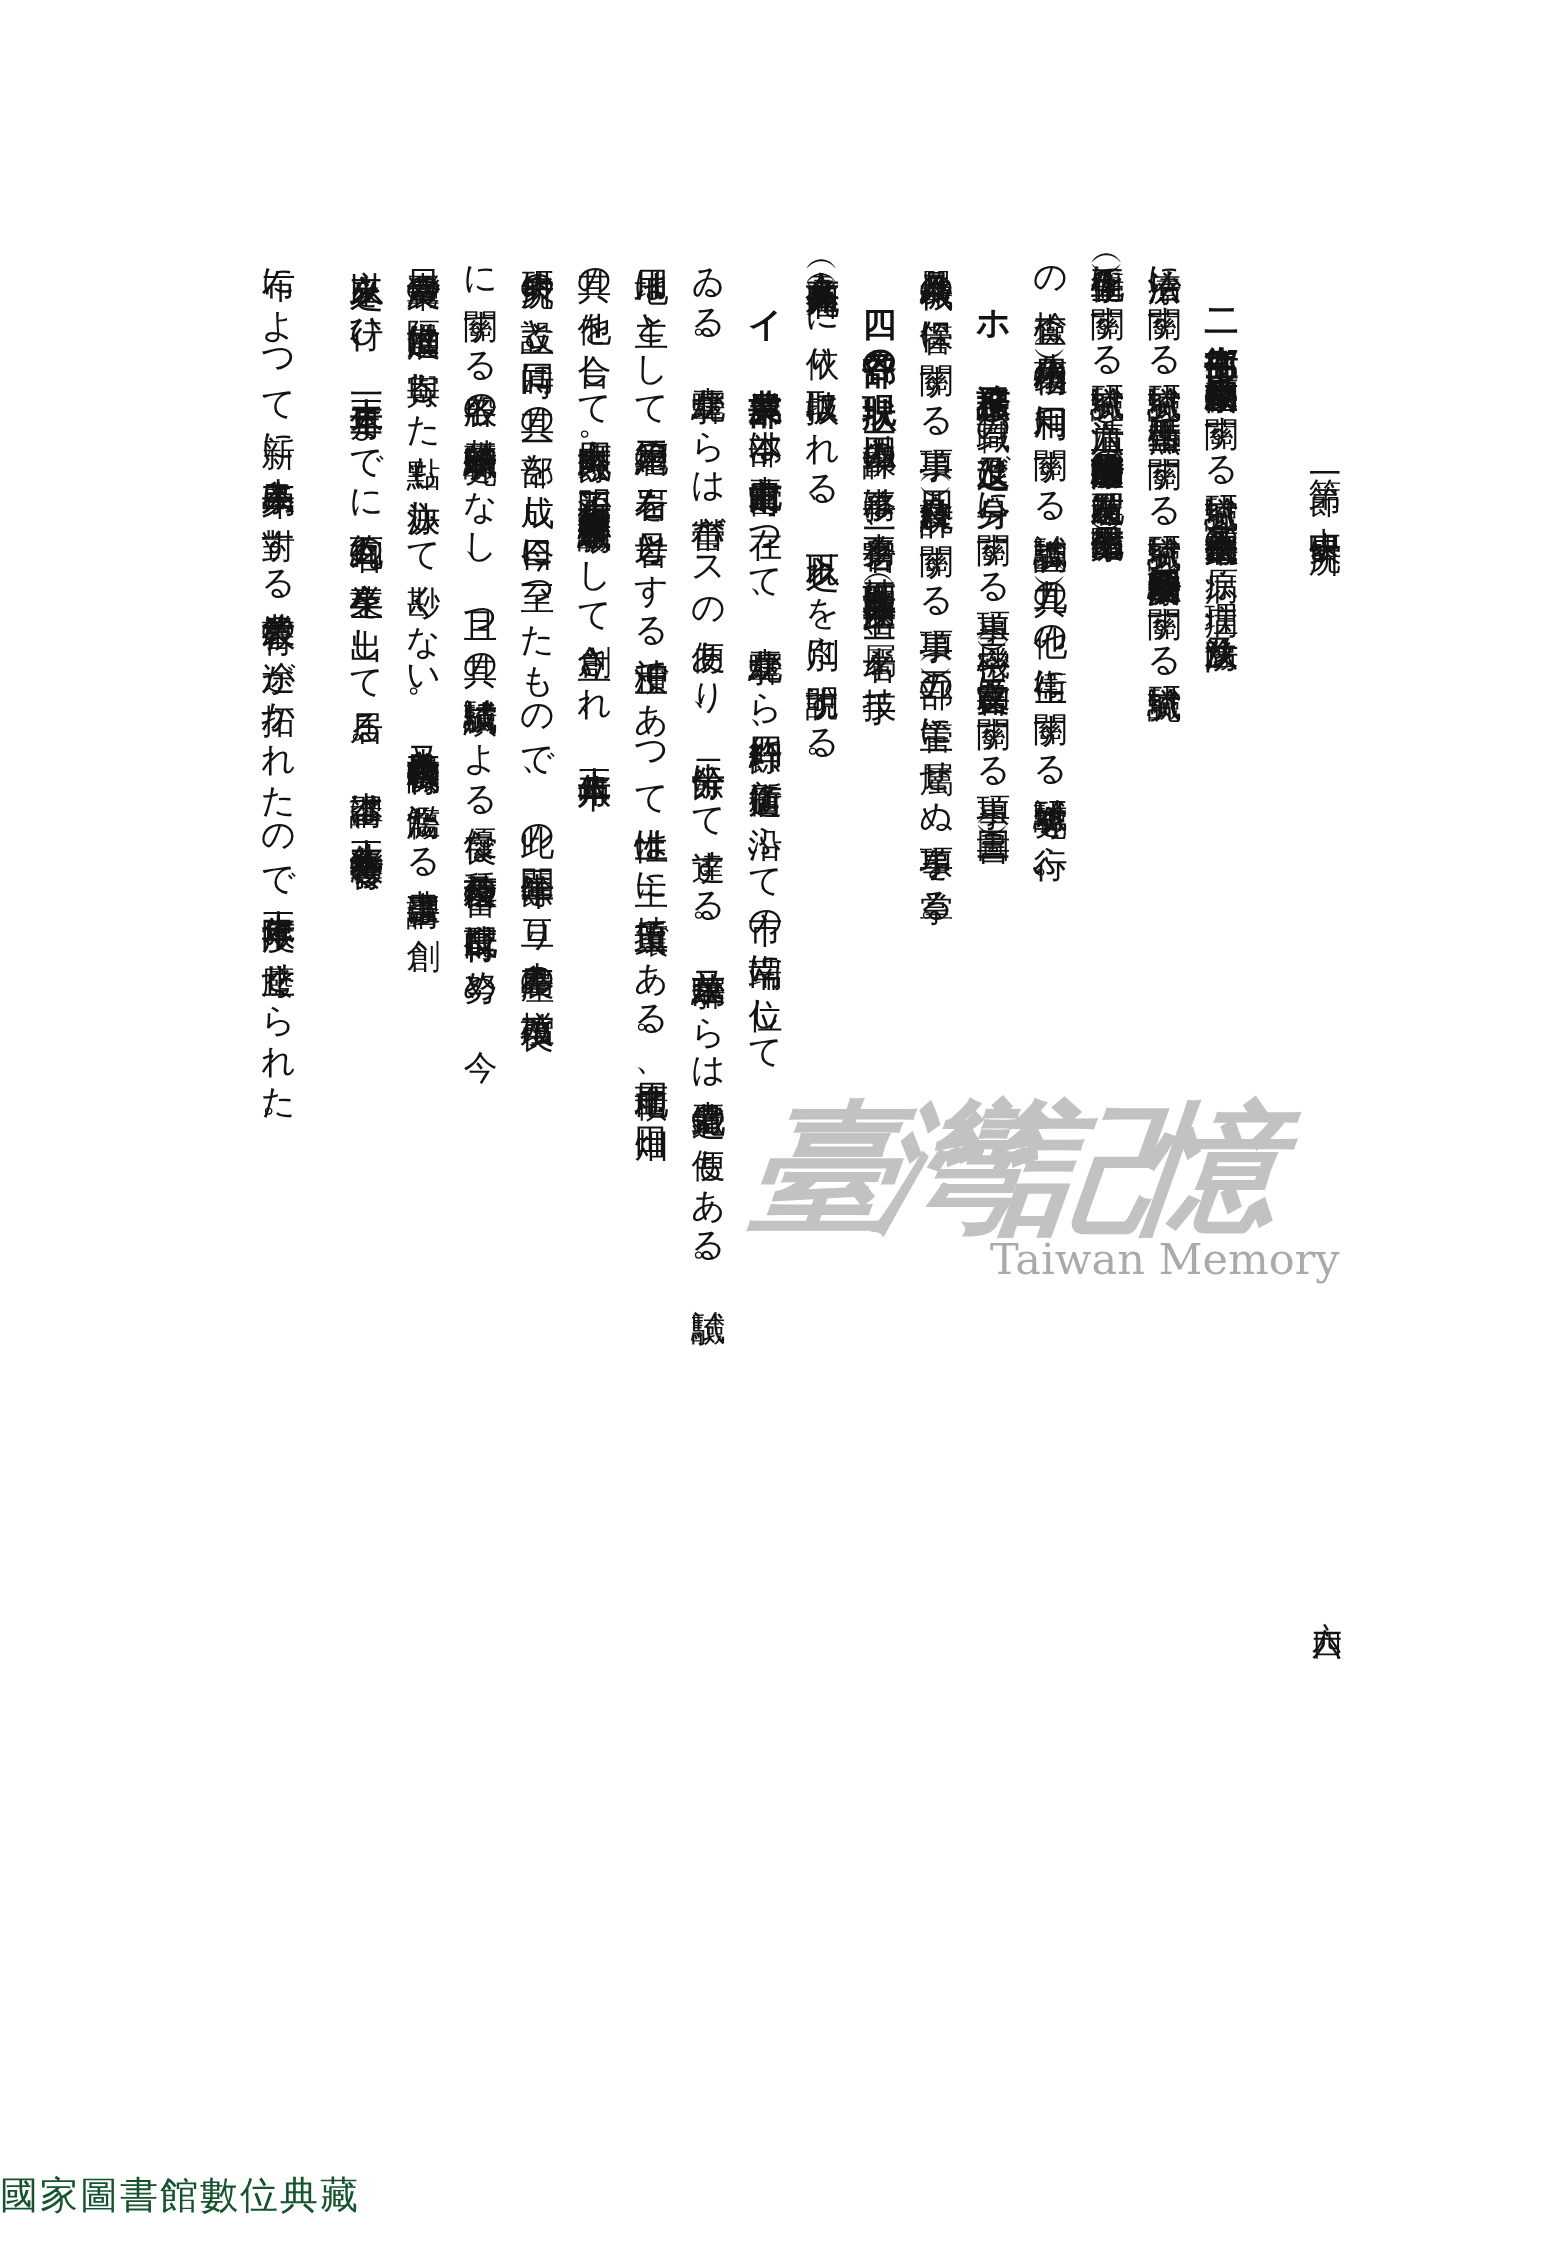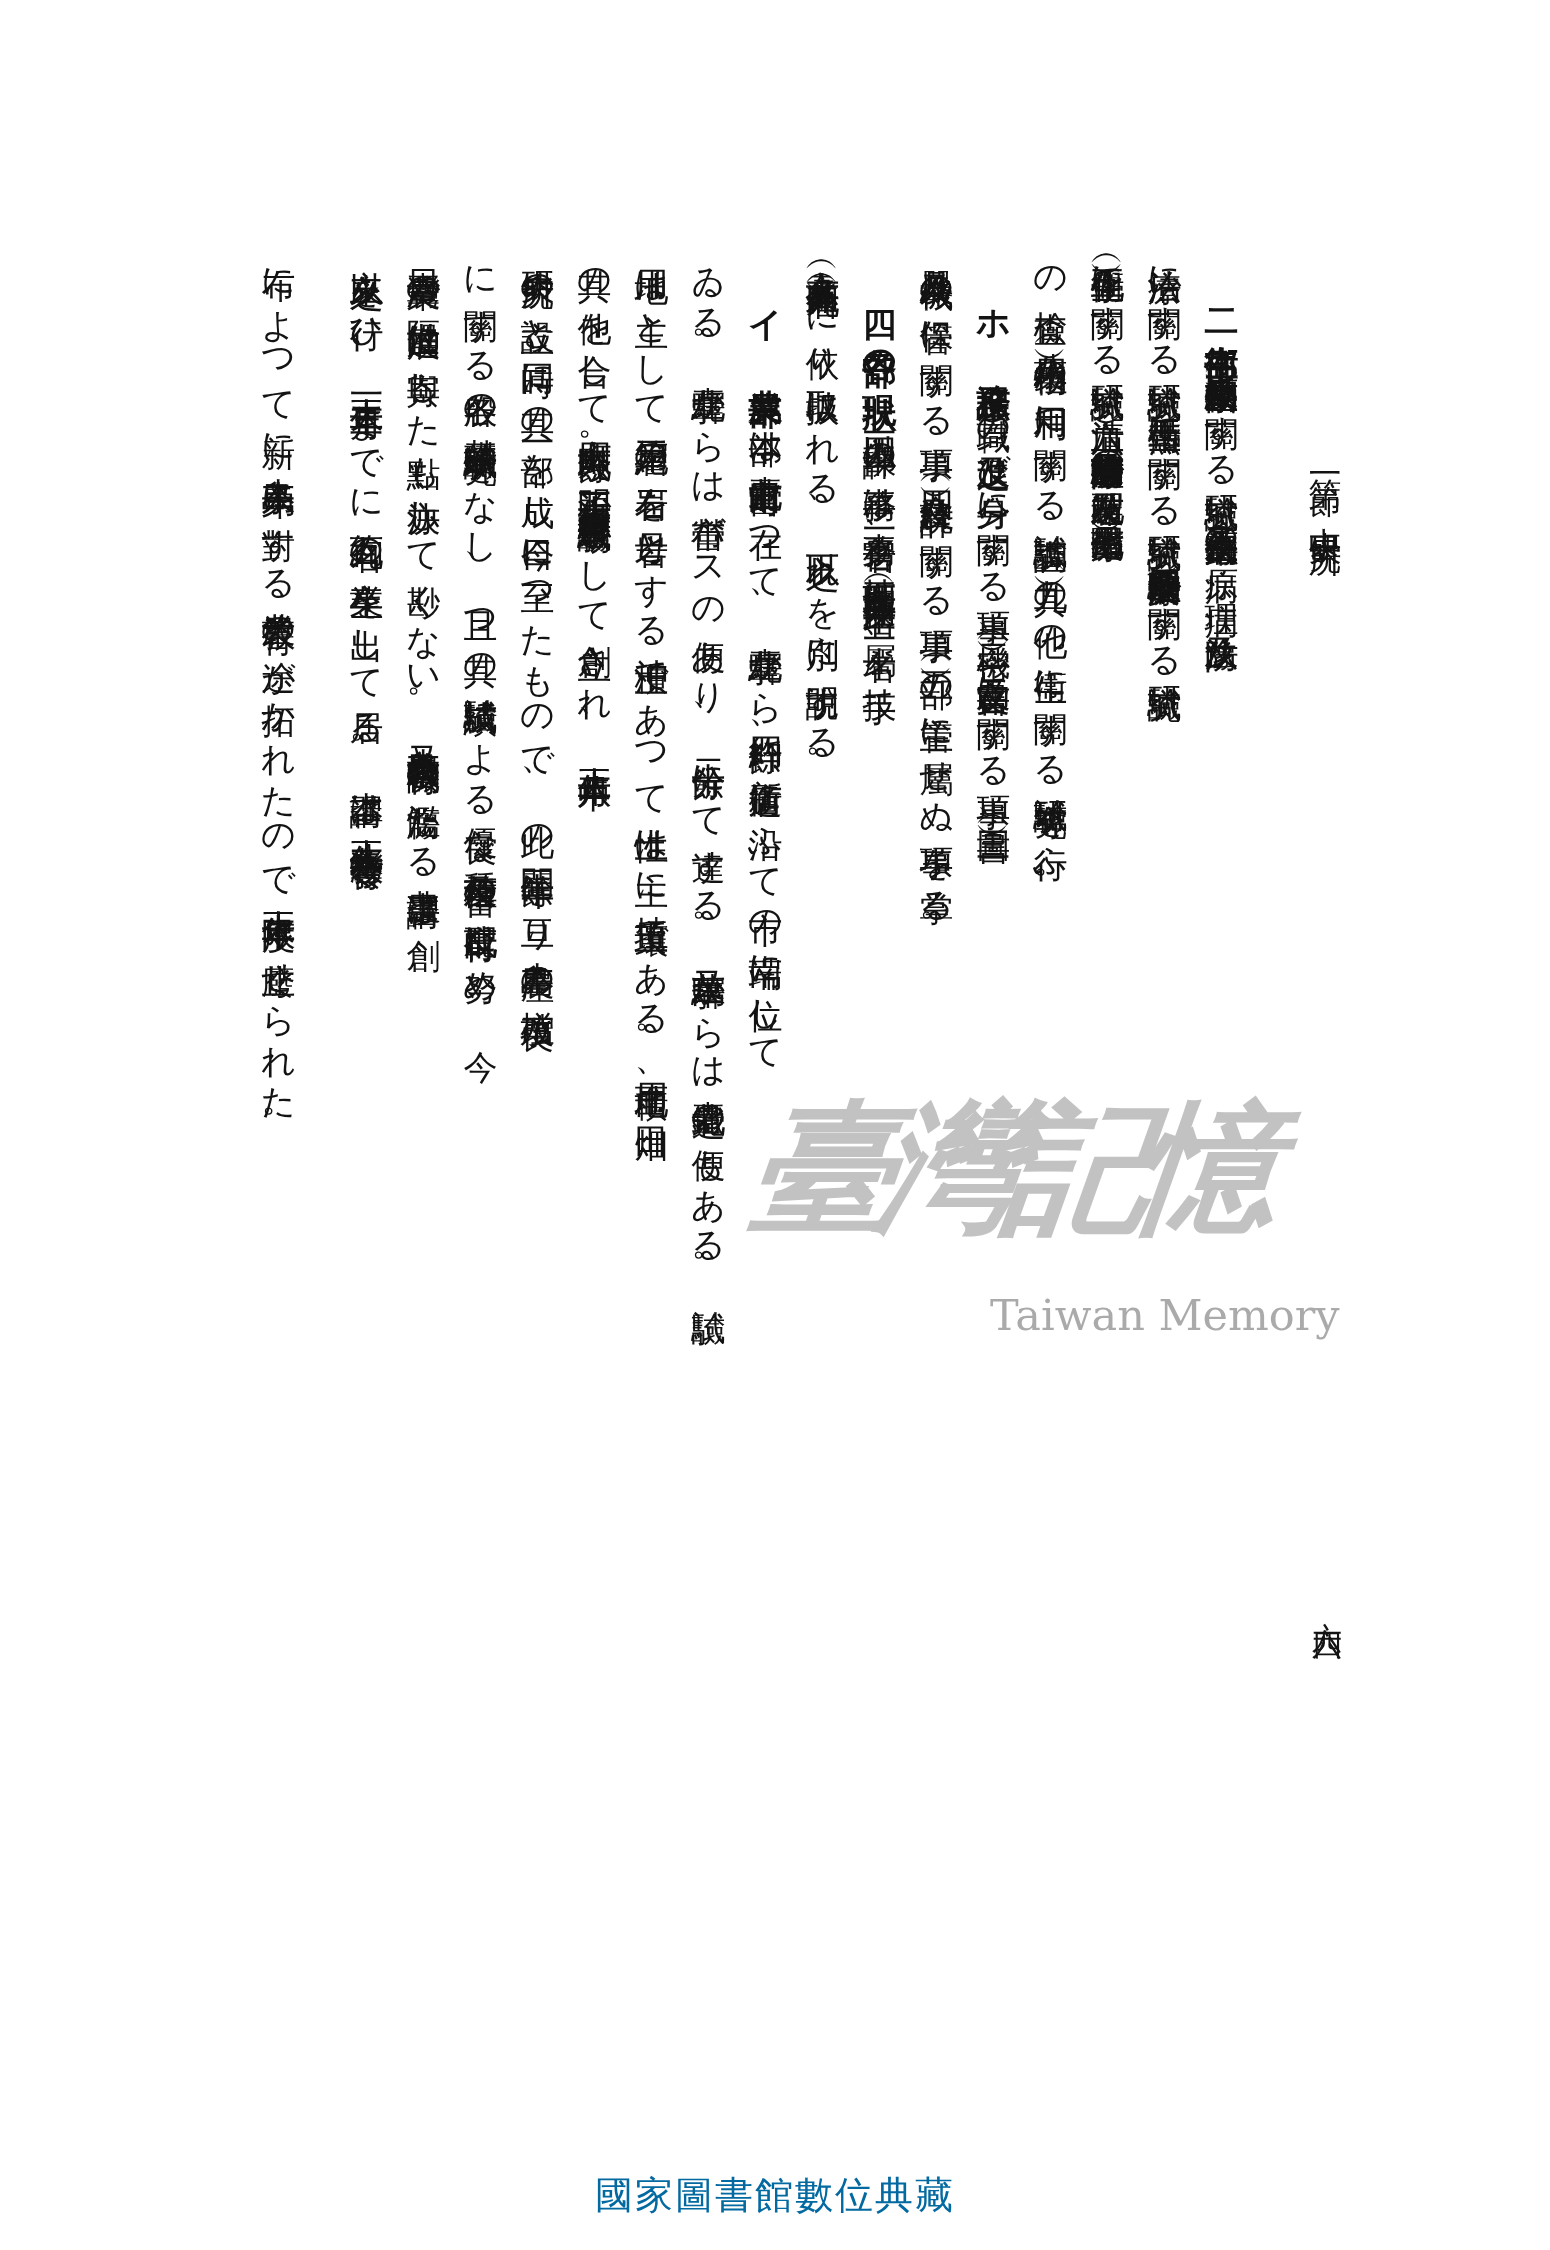--- a/index.html
+++ b/index.html
@@ -61,33 +61,33 @@
     position:absolute; left:752px; top:1096px;
     font-size:142px; line-height:1;
     font-family:"DejaVu Serif", serif;
     font-style:italic; font-weight:bold;
     letter-spacing:-14px;
     color:#8c8c8c; opacity:0.52;
     transform:skewX(-6deg);
     white-space:nowrap;
   }
   .wm-latin{
-    position:absolute; left:990px; top:1294px;
+    position:absolute; left:990px; top:1238px;
     font-size:43px; line-height:1;
     font-family:"DejaVu Serif", serif;
     color:#969696; opacity:0.8;
     white-space:nowrap;
   }
   
   .footer{
     position:absolute; left:0; top:2170px; width:100%;
-    text-align:center;
+    text-align:left;
     font-family:Liberation Serif, serif;
     font-size:38px; letter-spacing:2px;
-    color:#0369a1;
+    color:#14532d;
   }
 </style>
 </head>
 <body>
 
 <div class="page">
 
   <div class="section-header">第一節　中央研究所</div>
 
   <div class="page-number">六六四</div>

